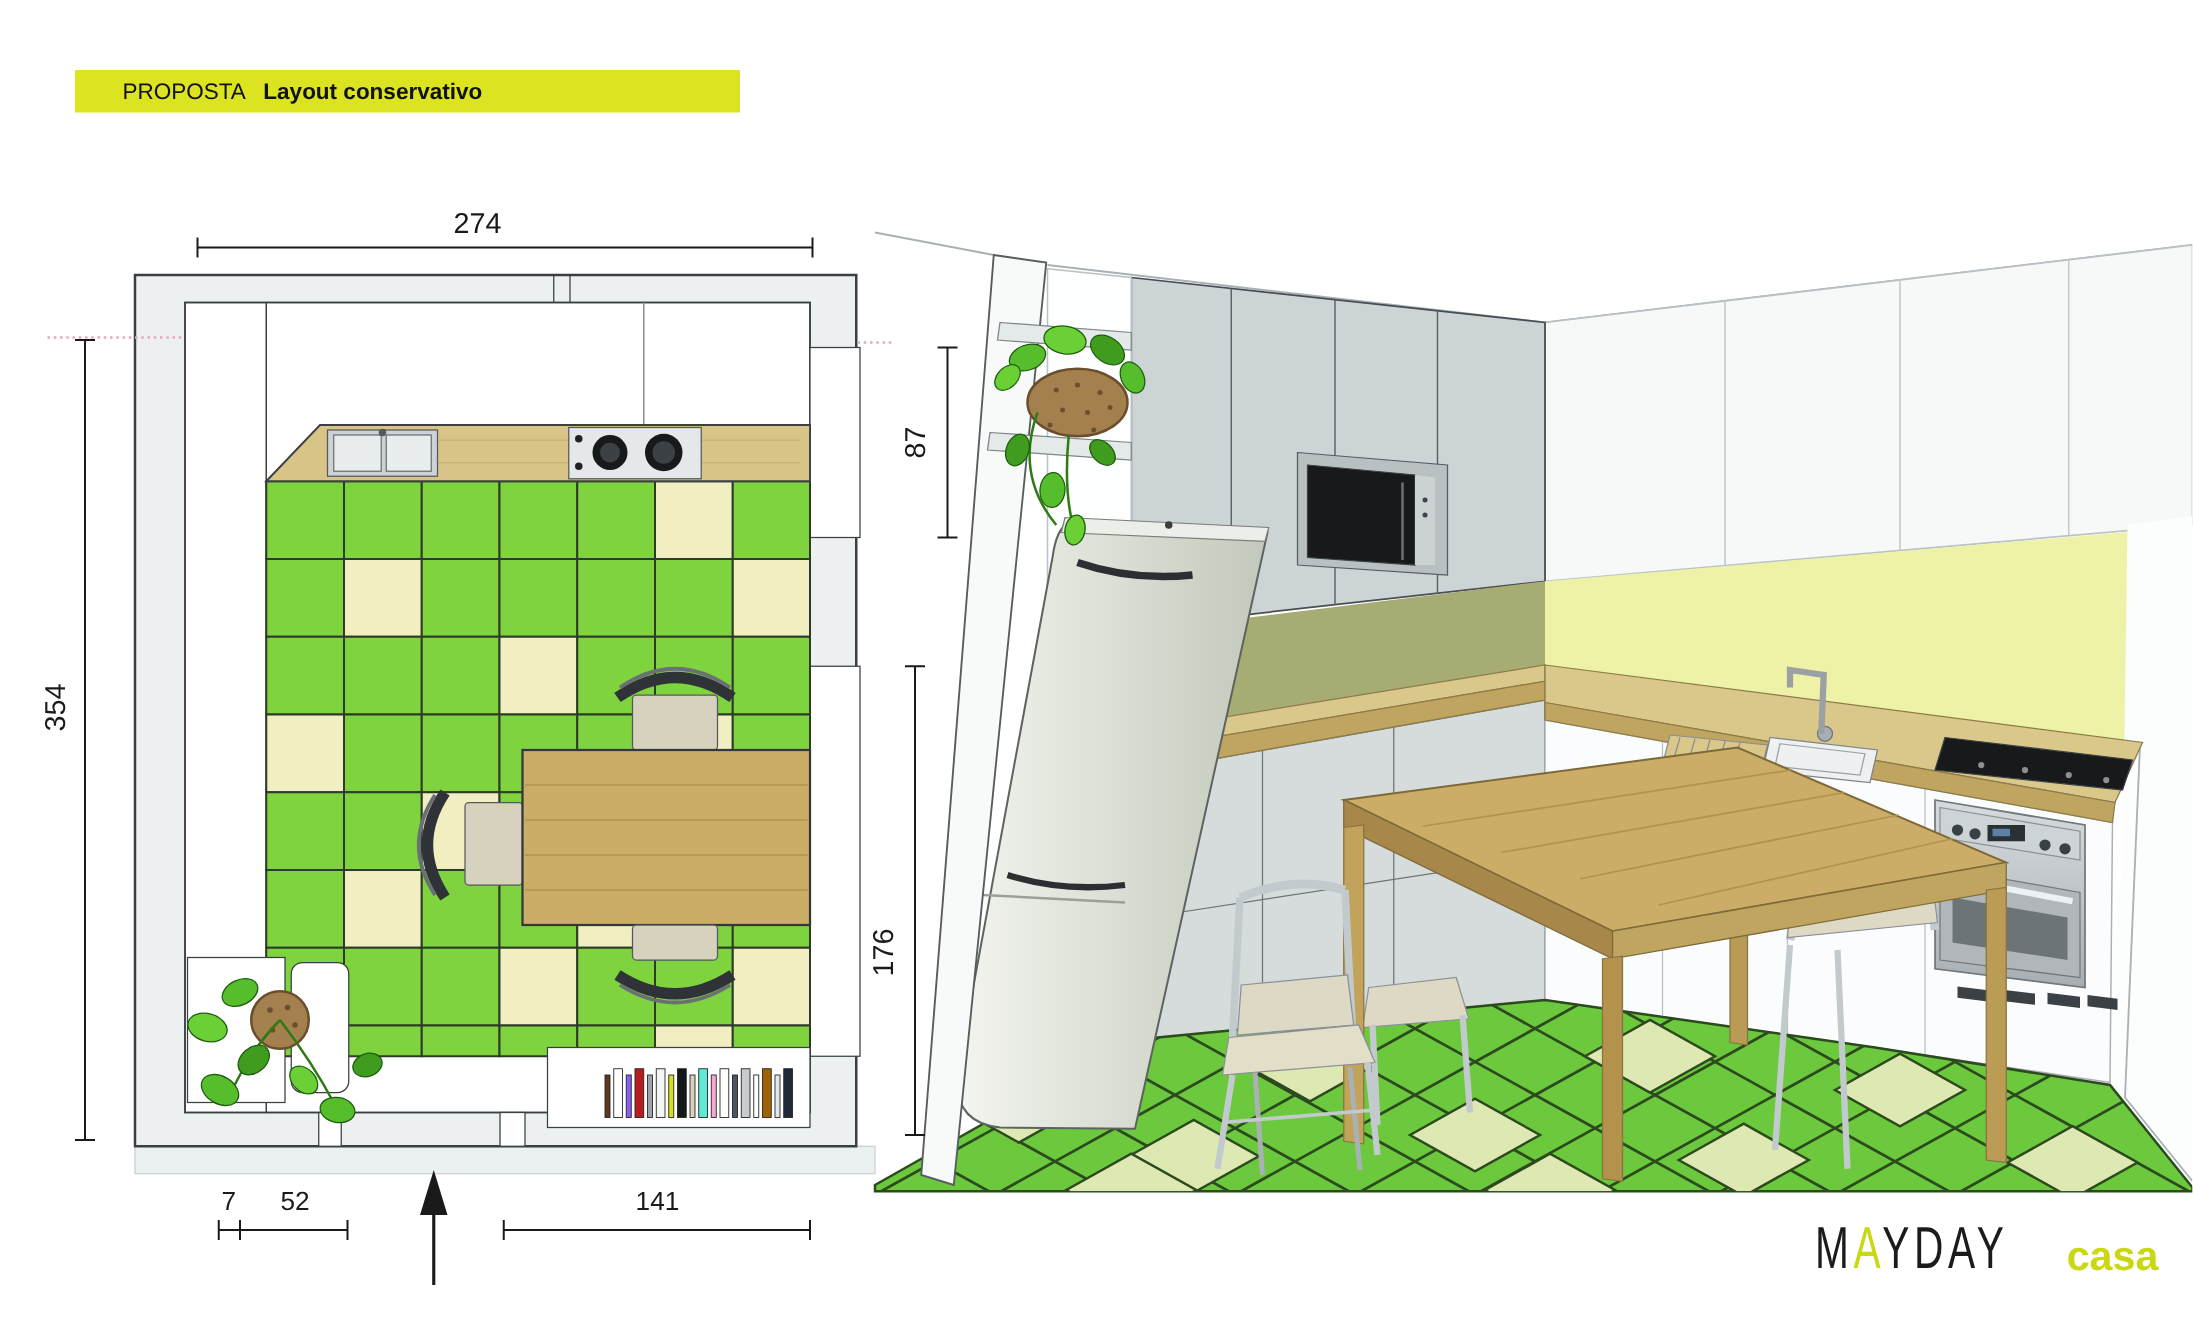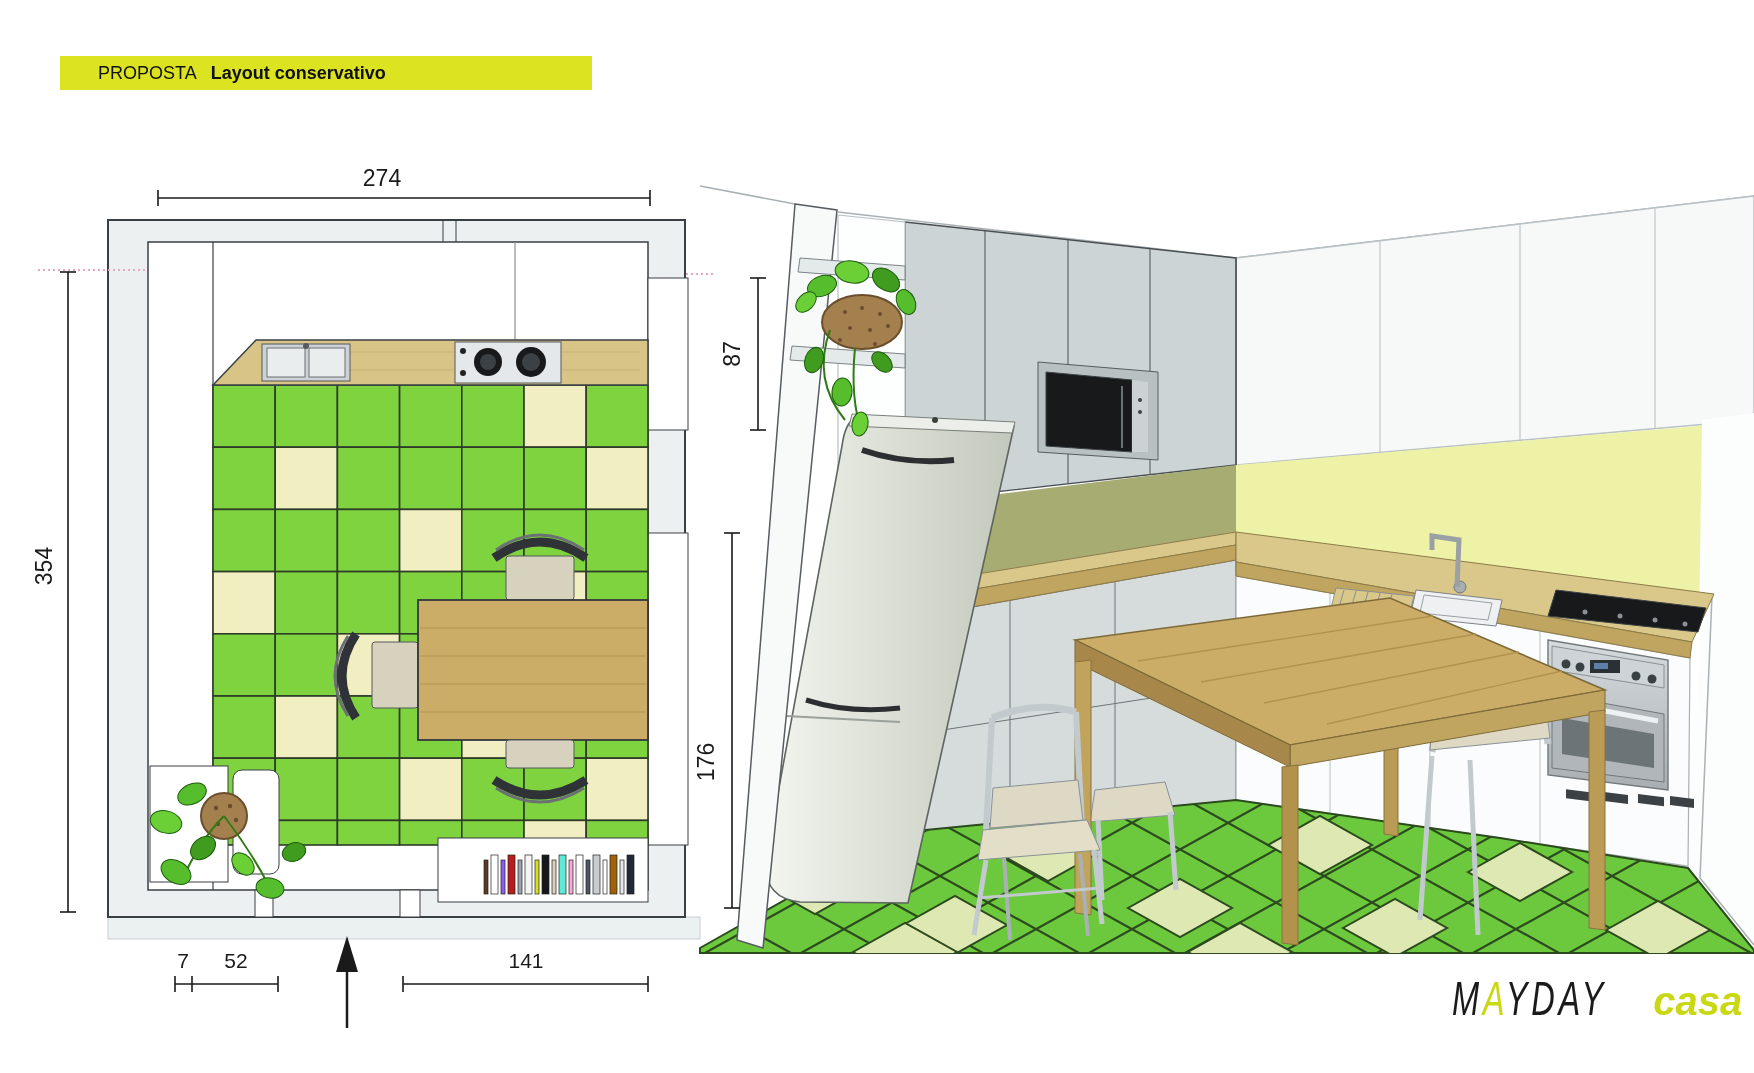--- a/index.html
+++ b/index.html
@@ -5,24 +5,24 @@
   html,body{margin:0;padding:0;background:#ffffff;}
   body{width:1754px;height:1073px;position:relative;overflow:hidden;
        font-family:"Liberation Sans",sans-serif;}
   #sheet-svg{position:absolute;left:0;top:0;}
   svg text{font-family:"Liberation Sans",sans-serif;fill:#1a1a1a;}
   .title-bar{position:absolute;left:60px;top:56px;width:532px;height:34px;
        line-height:34px;padding-left:38px;box-sizing:border-box;
        font-size:18px;color:#111;white-space:nowrap;}
   .title-bar .t-reg{font-weight:400;margin-right:14px;}
   .title-bar .t-bold{font-weight:700;}
-  .logo{position:absolute;left:1452px;top:976px;display:flex;align-items:flex-end;font-style:italic;}
+  .logo{position:absolute;left:1452px;top:976px;display:flex;align-items:flex-end;}
   .logo-main{display:inline-block;font-size:44px;font-weight:400;letter-spacing:5px;
        transform:scale(0.74,1.08);transform-origin:left bottom;white-space:nowrap;}
-  .logo-sub{font-size:40px;font-weight:700;margin-left:-8px;padding-bottom:2px;}
+  .logo-sub{font-size:33px;font-weight:700;margin-left:-8px;padding-bottom:2px;}
 </style>
 </head>
 <body>
 
 <div class="title-bar" style="background-color: rgb(220, 227, 32);">
   <span class="t-reg">PROPOSTA</span><span class="t-bold">Layout conservativo</span>
 </div>
 
 <svg id="sheet-svg" width="1754" height="1073" viewBox="0 0 1754 1073">
   <defs>

